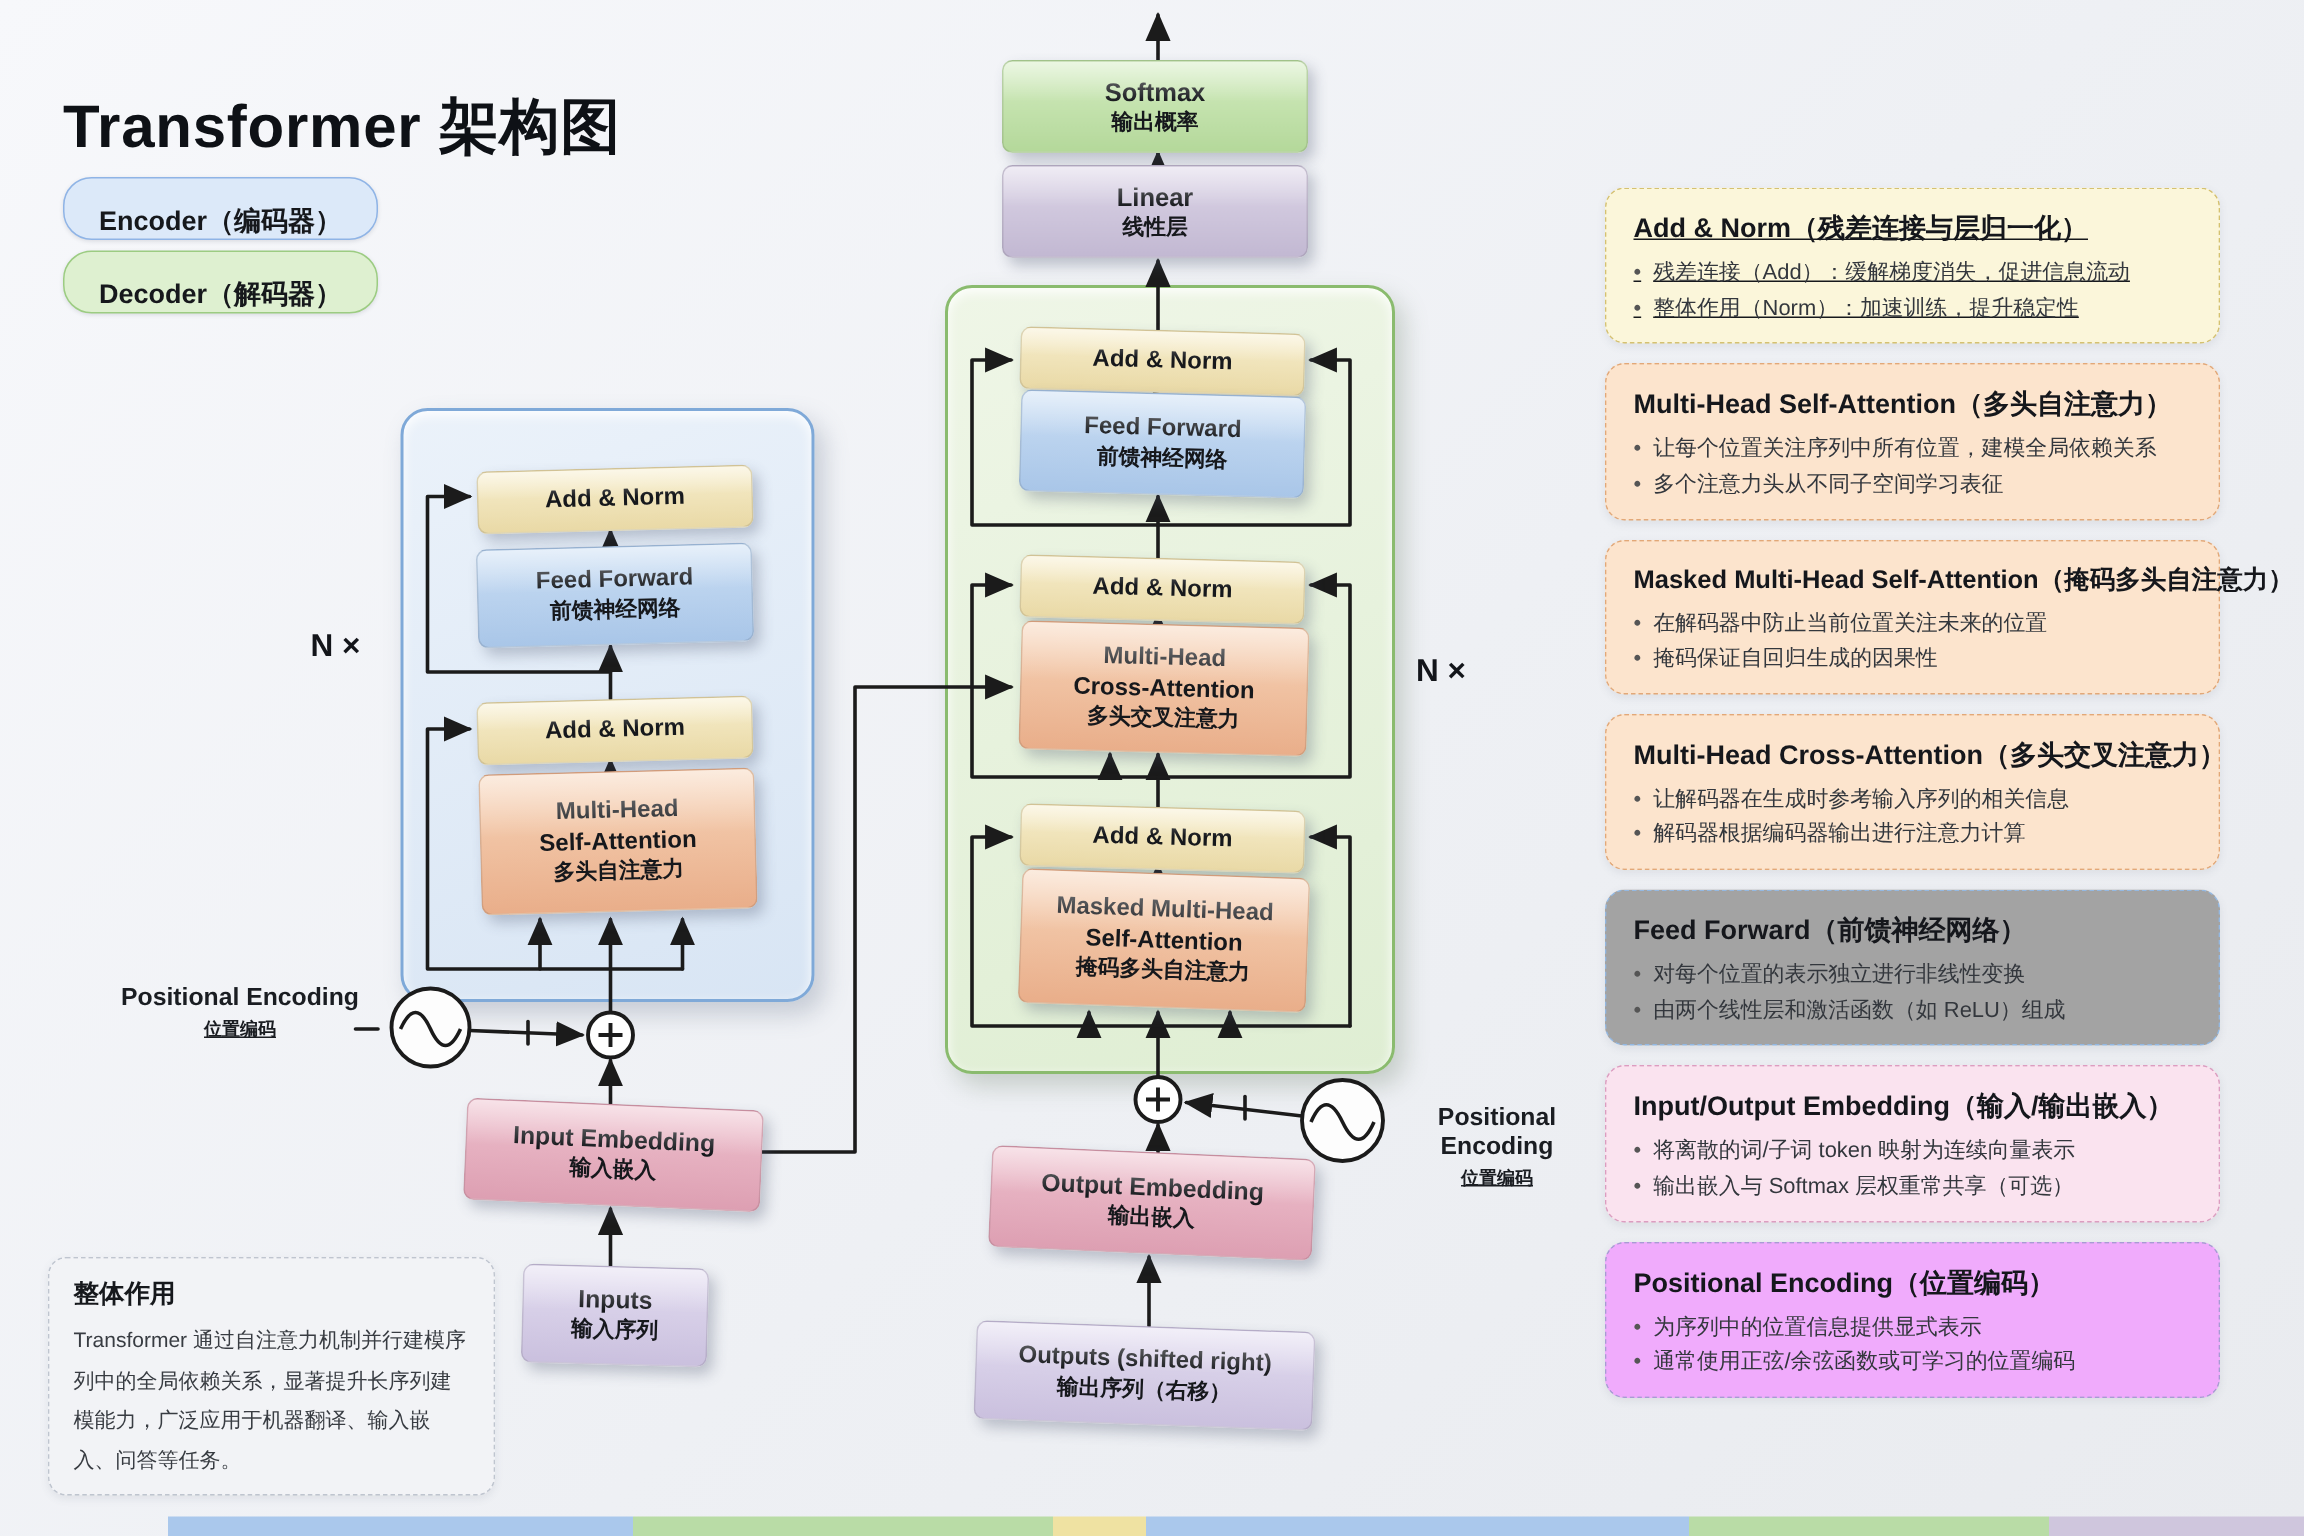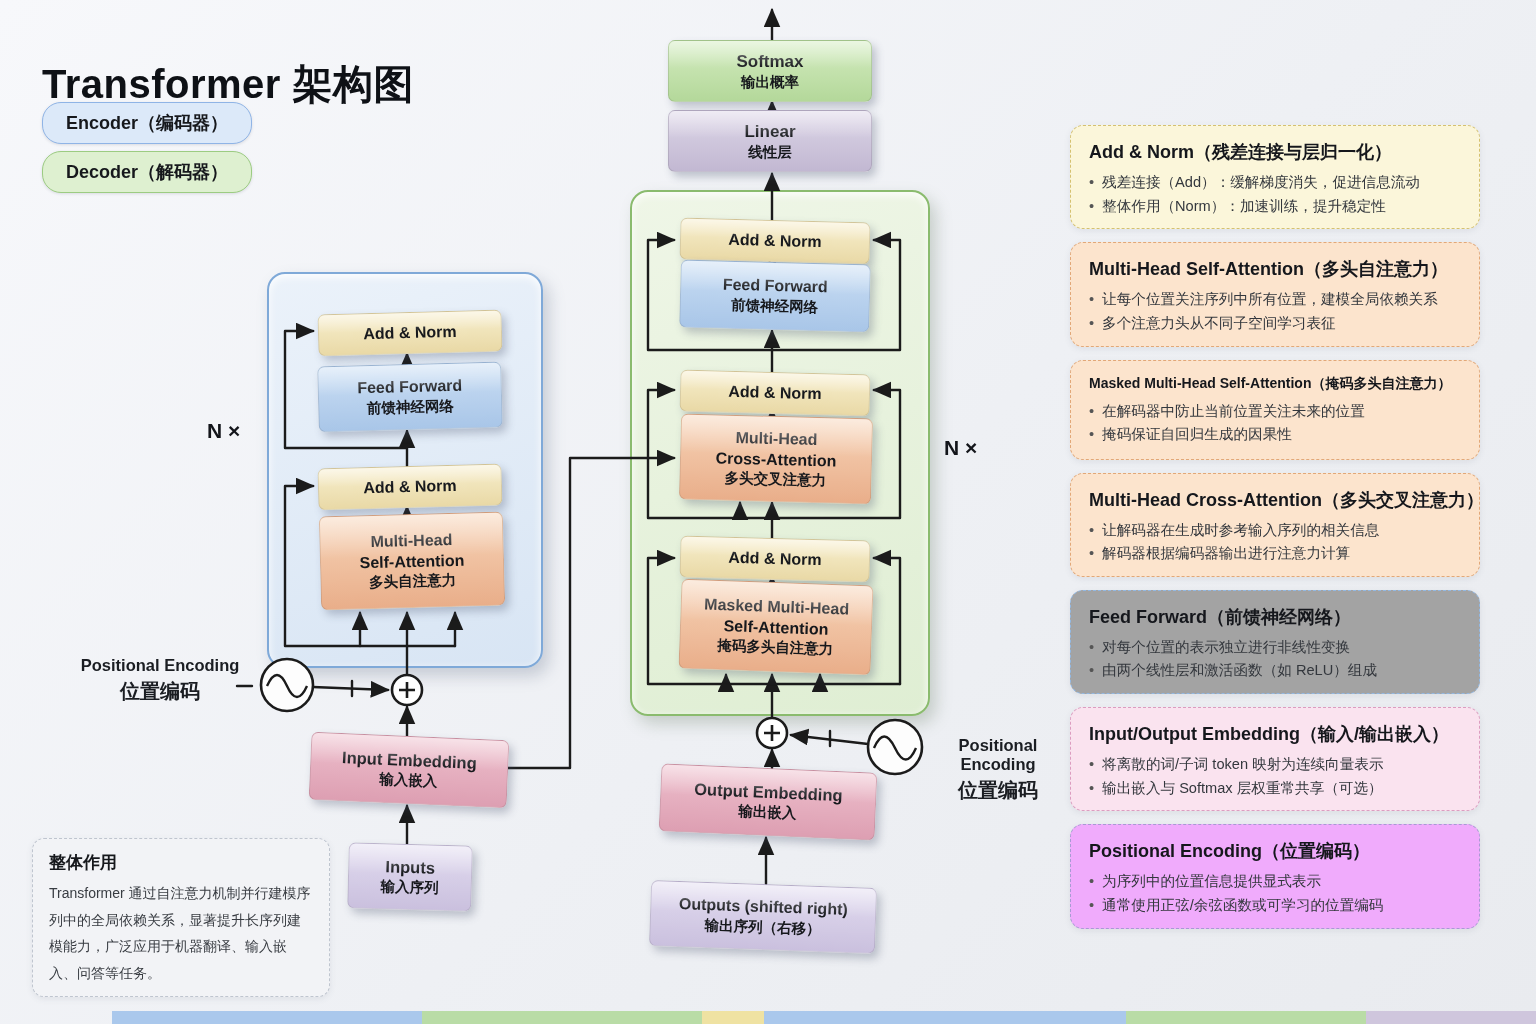--- a/index.html
+++ b/index.html
@@ -5,22 +5,22 @@
   html,body{margin:0;padding:0;}
   body{
     width:1536px;height:1024px;position:relative;overflow:hidden;
     font-family:"Liberation Sans","DejaVu Sans",sans-serif;
     background:linear-gradient(135deg,#f7f8fb 0%,#eef0f4 55%,#e9ebef 100%);
     color:#16181c;
   }
   .abs{position:absolute;}
   
   .page-title{left:42px;top:30px;font-size:40px;font-weight:800;letter-spacing:.5px;color:#0e1116;}
-  .chip{left:42px;width:208px;height:40px;border-radius:19px;display:flex;align-items:center;justify-content:center;
-        font-size:18px;font-weight:700;box-shadow:0 1px 3px rgba(60,70,90,.15);}
+  .chip{left:42px;width:208px;height:40px;border-radius:19px;display:flex;align-items:flex-end;justify-content:center;
+        font-size:18px;font-weight:700;box-shadow:0 1px 3px rgba(60,70,90,.15);margin-top:16px;}
   .chip-enc{top:102px;background:#dce9f9;border:1.5px solid #8fb4e6;}
   .chip-dec{top:151px;background:#def0d0;border:1.5px solid #9ccc82;}
   
   .container{border-radius:18px;}
   .enc-box{left:267px;top:272px;width:272px;height:392px;
     background:linear-gradient(160deg,#ebf2fa,#d8e5f4);border:2.5px solid #7fa9d8;
     box-shadow:6px 8px 16px rgba(90,105,130,.28), inset 0 3px 8px rgba(255,255,255,.9);}
   .dec-box{left:630px;top:190px;width:296px;height:522px;
     background:linear-gradient(160deg,#eff6e7,#dfeed3);border:2.5px solid #8abb6e;
     box-shadow:6px 8px 16px rgba(95,115,90,.28), inset 0 3px 8px rgba(255,255,255,.9);}
@@ -38,31 +38,31 @@
   .b-softmax{background:linear-gradient(180deg,#d3ecc0,#b4d89a);}
   .b-linear{background:linear-gradient(180deg,#dcd5e7,#c2b8d2);}
   .b-emb{background:linear-gradient(180deg,#eec0cd,#dd9fb2);}
   .b-seq{background:linear-gradient(180deg,#e2dcf0,#cac0de);}
   .rot-m15{transform:rotate(-1.5deg);} .rot-p15{transform:rotate(1.5deg);}
   .rot-p25{transform:rotate(2.5deg);} .rot-p2{transform:rotate(2deg);}
   
   .n-label{font-size:21px;font-weight:800;color:#13151a;}
   .pos-label{text-align:center;font-weight:700;color:#1a1d22;}
   .pos-label .en{font-size:16.5px;display:block;}
-  .pos-label .zh{font-size:20px;display:block;margin-top:3px;}
+  .pos-label .zh{font-size:12px;display:block;margin-top:3px;text-decoration:underline;}
   
   .cards{left:1070px;top:125px;width:410px;display:flex;flex-direction:column;gap:13px;}
   .card{border-radius:13px;border:1.6px dashed;padding:12px 18px 10px 18px;box-sizing:border-box;min-height:100px;
         box-shadow:0 2px 6px rgba(80,90,110,.10);}
   .card-title{font-size:18px;font-weight:800;color:#15171c;margin:2px 0 7px 0;white-space:nowrap;}
-  .card:nth-child(3) .card-title{font-size:14px;}
+  .card:nth-child(3) .card-title{font-size:17px;}
   .card-bullets{margin:0;padding:0;list-style:none;}
   .bullet{font-size:14.6px;color:#33373d;line-height:1.62;display:flex;}
   .bullet::before{content:"•";margin-right:8px;color:#555;}
-  .theme-yellow{background:#fbf6da;border-color:#d5c170;}
+  .theme-yellow{background:#fbf6da;border-color:#d5c170;text-decoration:underline;}
   .theme-orange{background:#fce4cd;border-color:#e2a878;}
   .theme-blue{background:#a3a3a3;border-color:#93b8e2;}
   .theme-pink{background:#fae3ef;border-color:#dc9dc0;}
   .theme-purple{background:#f0abfc;border-color:#a89bd3;}
   
   .overview{left:32px;top:838px;width:298px;border-radius:12px;border:1.6px dashed #bfc5cf;background:#f2f3f6;
     padding:12px 16px 10px 16px;box-sizing:border-box;box-shadow:0 2px 6px rgba(80,90,110,.10);}
   .overview-title{font-size:17px;font-weight:800;margin:0 0 6px 0;}
   .overview-body{font-size:14px;color:#383c42;line-height:1.9;margin:0;}
   

